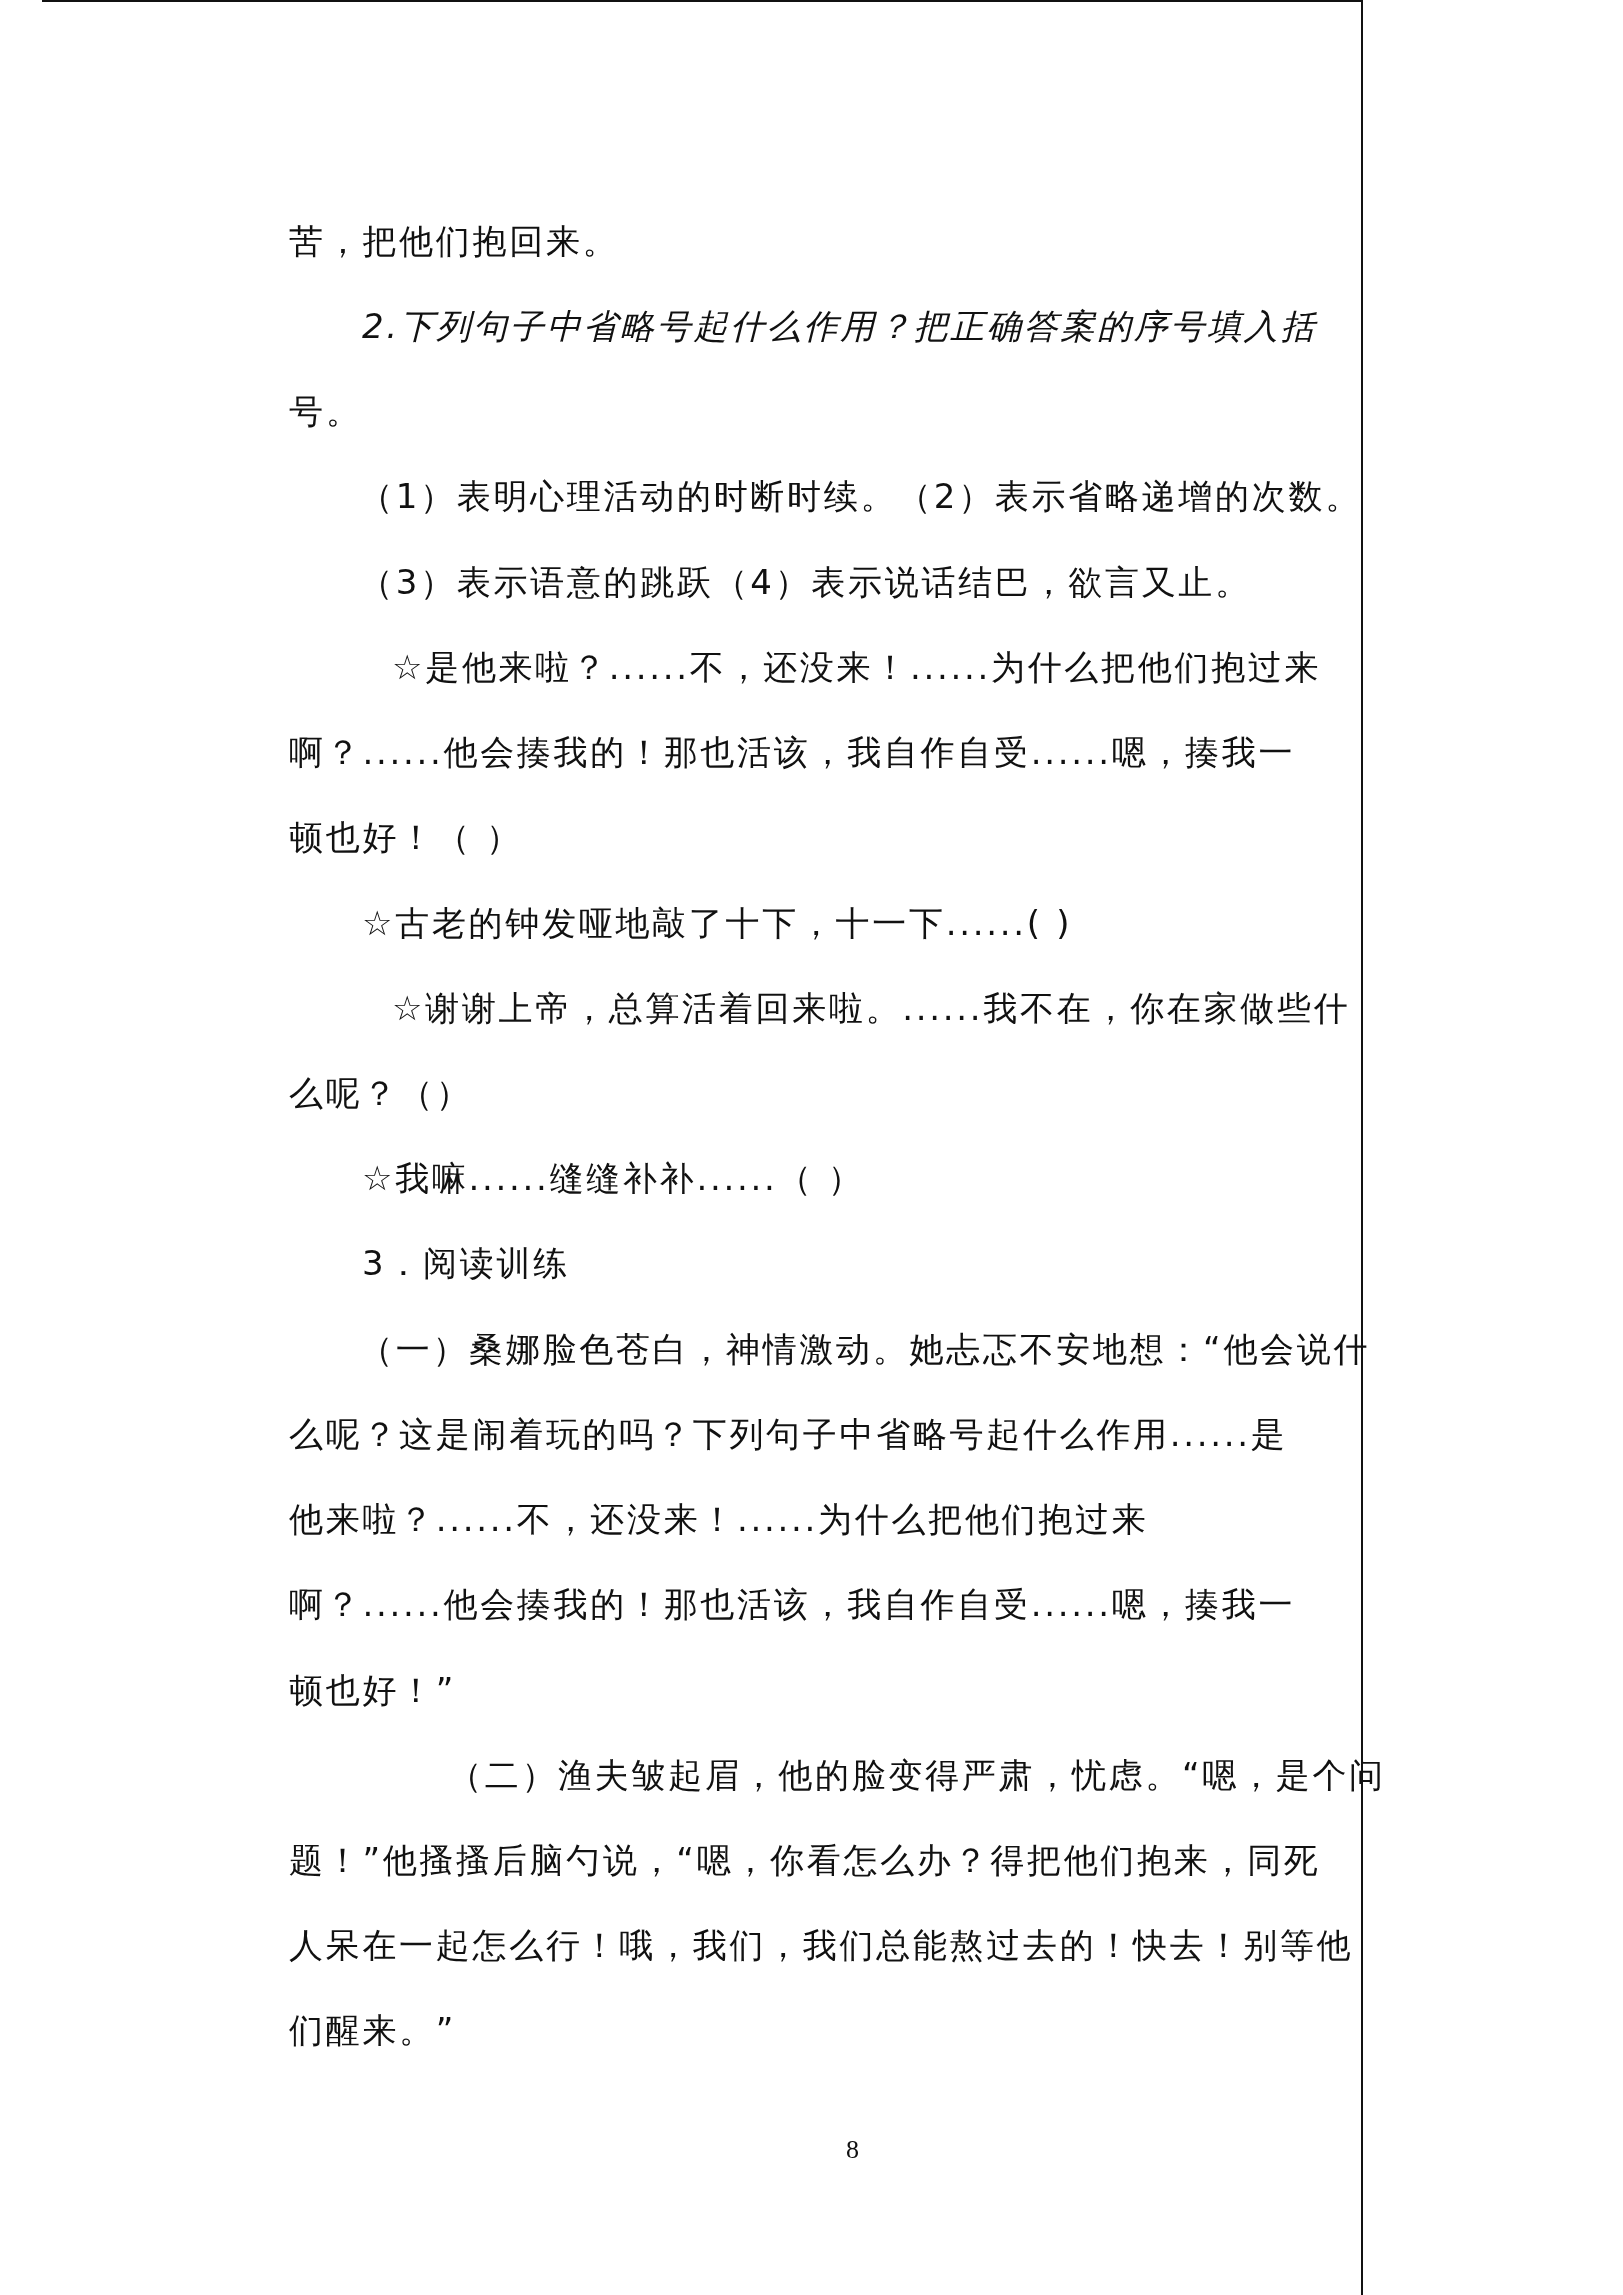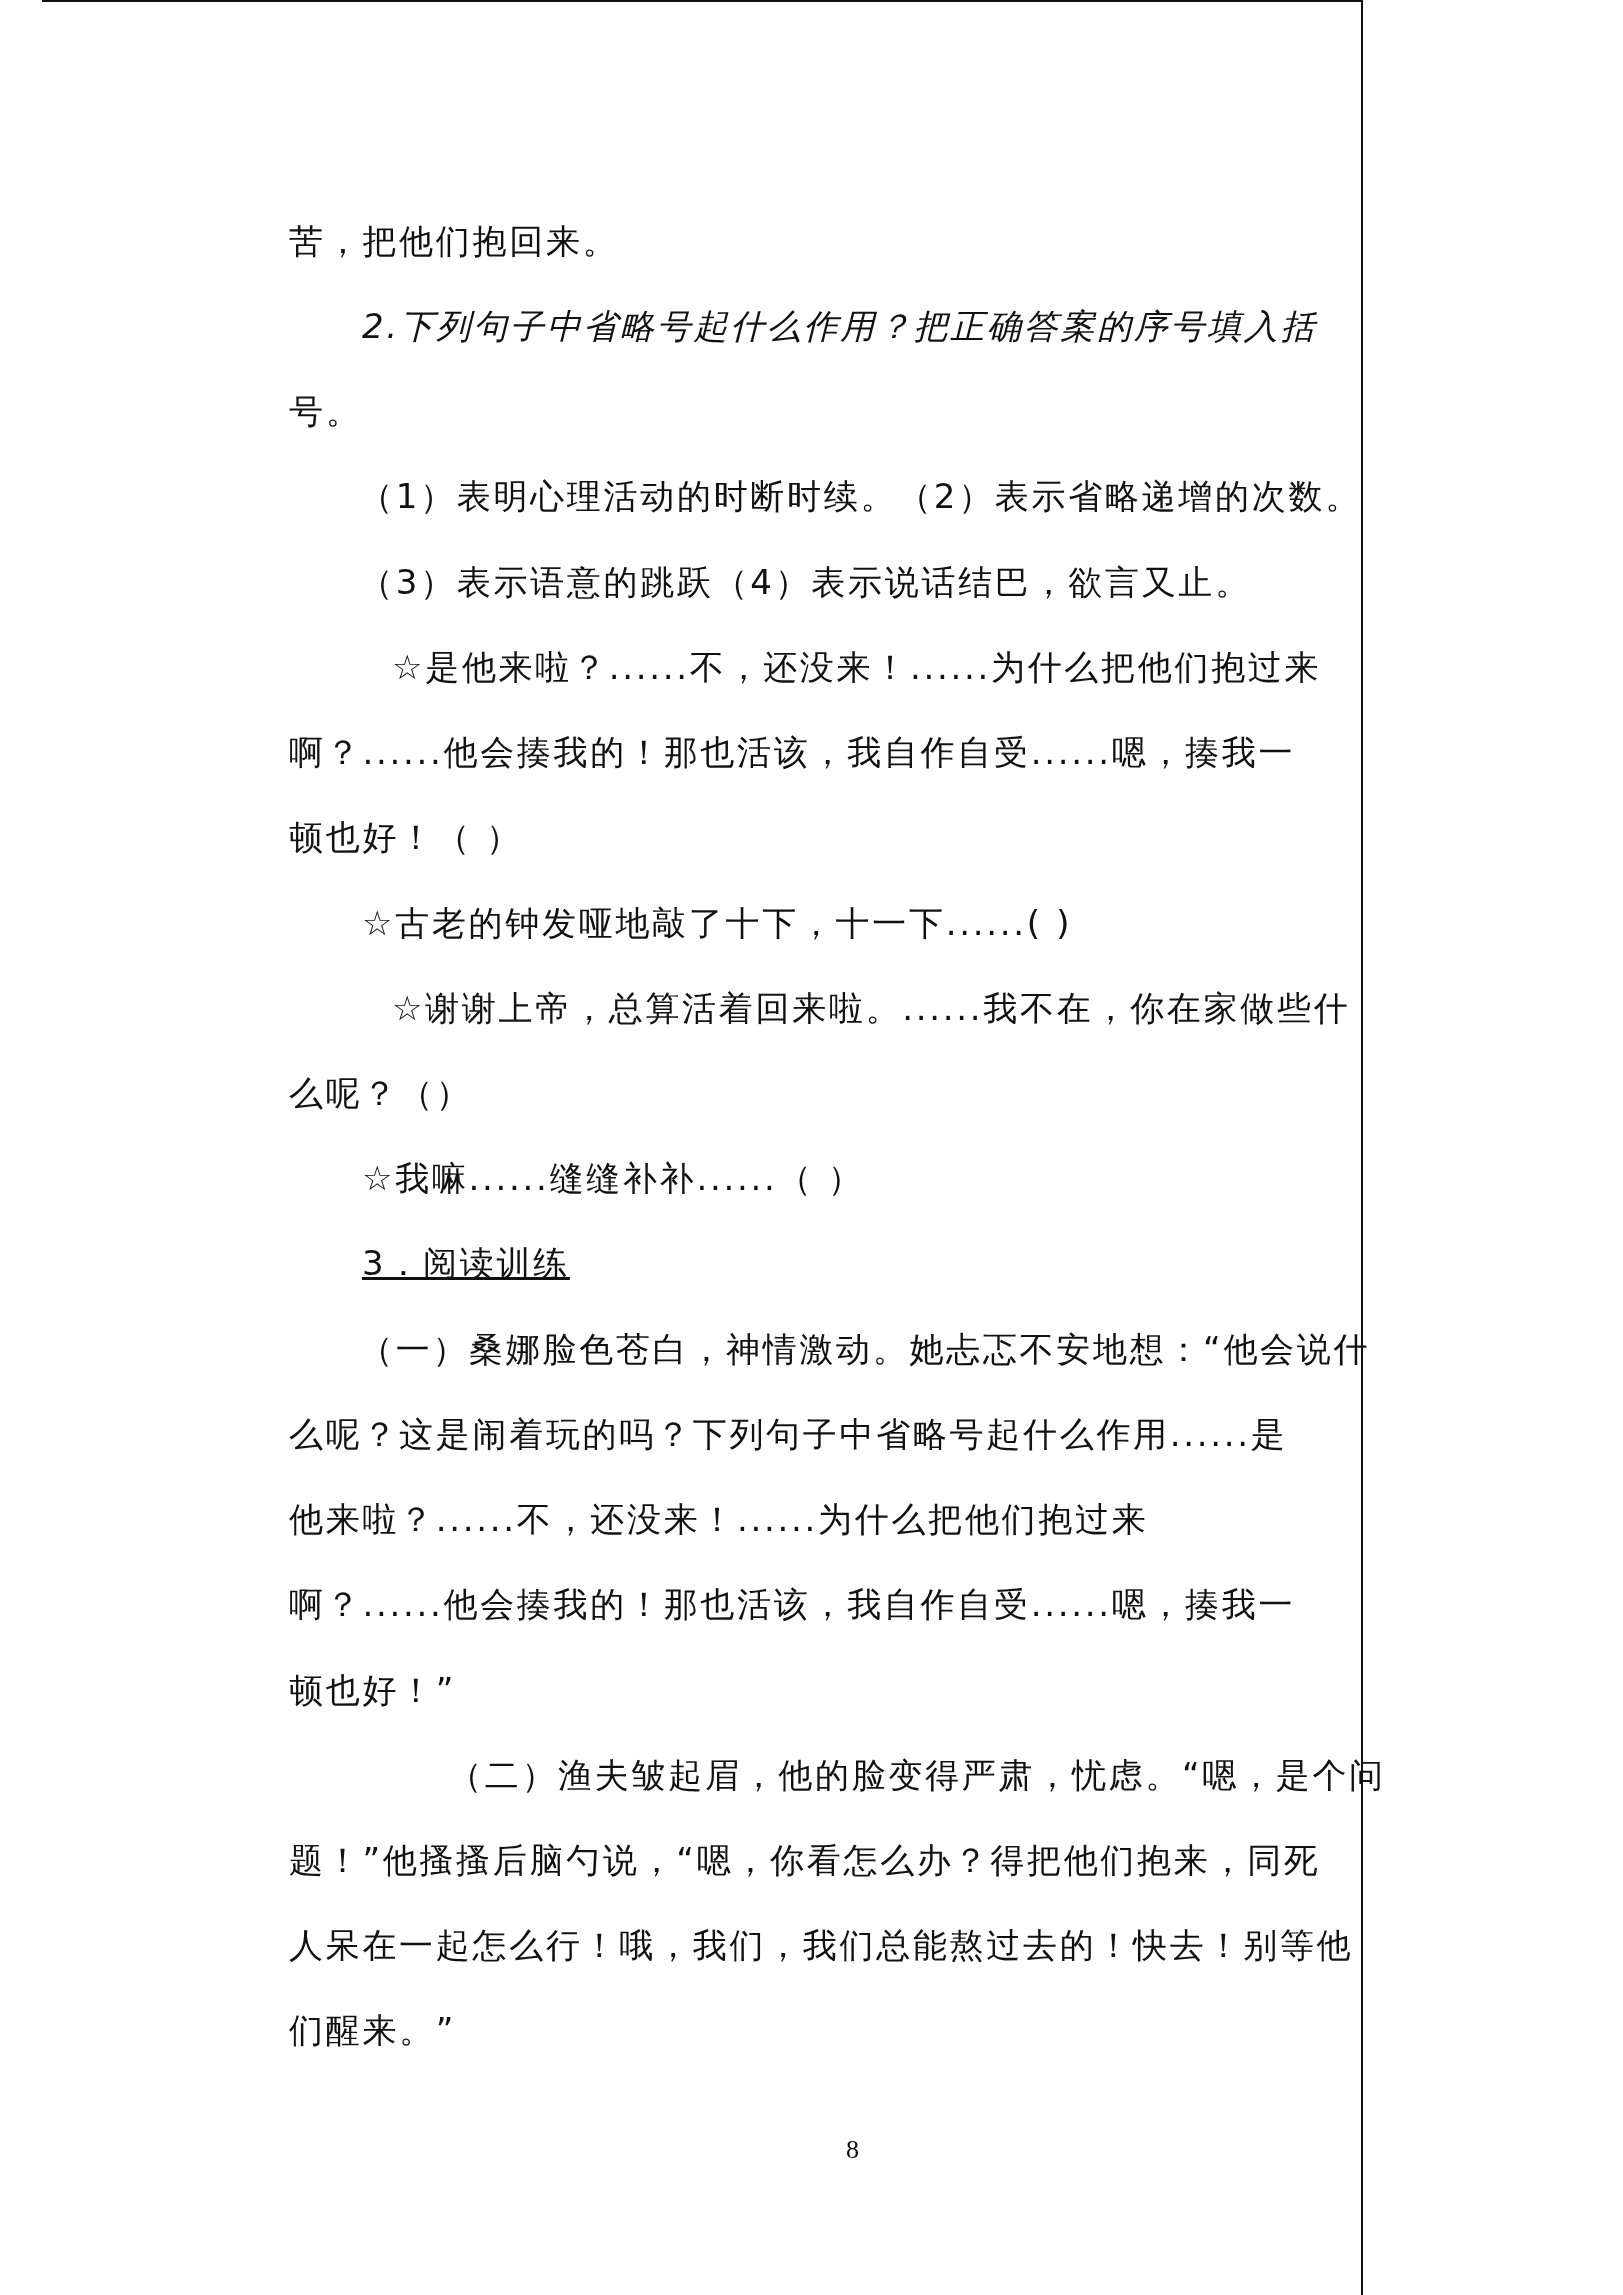--- a/index.html
+++ b/index.html
@@ -58,21 +58,21 @@
       <div class="line" style="left: 247px; top: 385px;">号。</div>
       <div class="line" style="left: 317px; top: 470px;">（1）表明心理活动的时断时续。（2）表示省略递增的次数。</div>
       <div class="line" style="left: 317px; top: 556px;">（3）表示语意的跳跃（4）表示说话结巴，欲言又止。</div>
       <div class="line" style="left: 350px; top: 641px;">☆是他来啦？......不，还没来！......为什么把他们抱过来</div>
       <div class="line" style="left: 247px; top: 726px;">啊？......他会揍我的！那也活该，我自作自受......嗯，揍我一</div>
       <div class="line" style="left: 247px; top: 811px;">顿也好！（ ）</div>
       <div class="line" style="left: 320px; top: 897px;">☆古老的钟发哑地敲了十下，十一下......( )</div>
       <div class="line" style="left: 350px; top: 982px; text-align: right;">☆谢谢上帝，总算活着回来啦。......我不在，你在家做些什</div>
       <div class="line" style="left: 247px; top: 1067px;">么呢？（）</div>
       <div class="line" style="left: 320px; top: 1152px;">☆我嘛......缝缝补补......（ ）</div>
-      <div class="line" style="left: 320px; top: 1237px; text-decoration: underline;">3．阅读训练</div>
+      <div class="line" style="left: 320px; top: 1237px;">3．阅读训练</div>
       <div class="line" style="left: 317px; top: 1323px;">（一）桑娜脸色苍白，神情激动。她忐忑不安地想：“他会说什</div>
       <div class="line" style="left: 247px; top: 1408px;">么呢？这是闹着玩的吗？下列句子中省略号起什么作用......是</div>
       <div class="line" style="left: 247px; top: 1493px;">他来啦？......不，还没来！......为什么把他们抱过来</div>
       <div class="line" style="left: 247px; top: 1578px;">啊？......他会揍我的！那也活该，我自作自受......嗯，揍我一</div>
       <div class="line" style="left: 247px; top: 1664px;">顿也好！”</div>
       <div class="line" style="left: 406px; top: 1749px;">（二）渔夫皱起眉，他的脸变得严肃，忧虑。“嗯，是个问</div>
       <div class="line" style="left: 247px; top: 1834px;">题！”他搔搔后脑勺说，“嗯，你看怎么办？得把他们抱来，同死</div>
       <div class="line" style="left: 247px; top: 1919px;">人呆在一起怎么行！哦，我们，我们总能熬过去的！快去！别等他</div>
       <div class="line" style="left: 247px; top: 2004px;">们醒来。”</div>
     </div>

